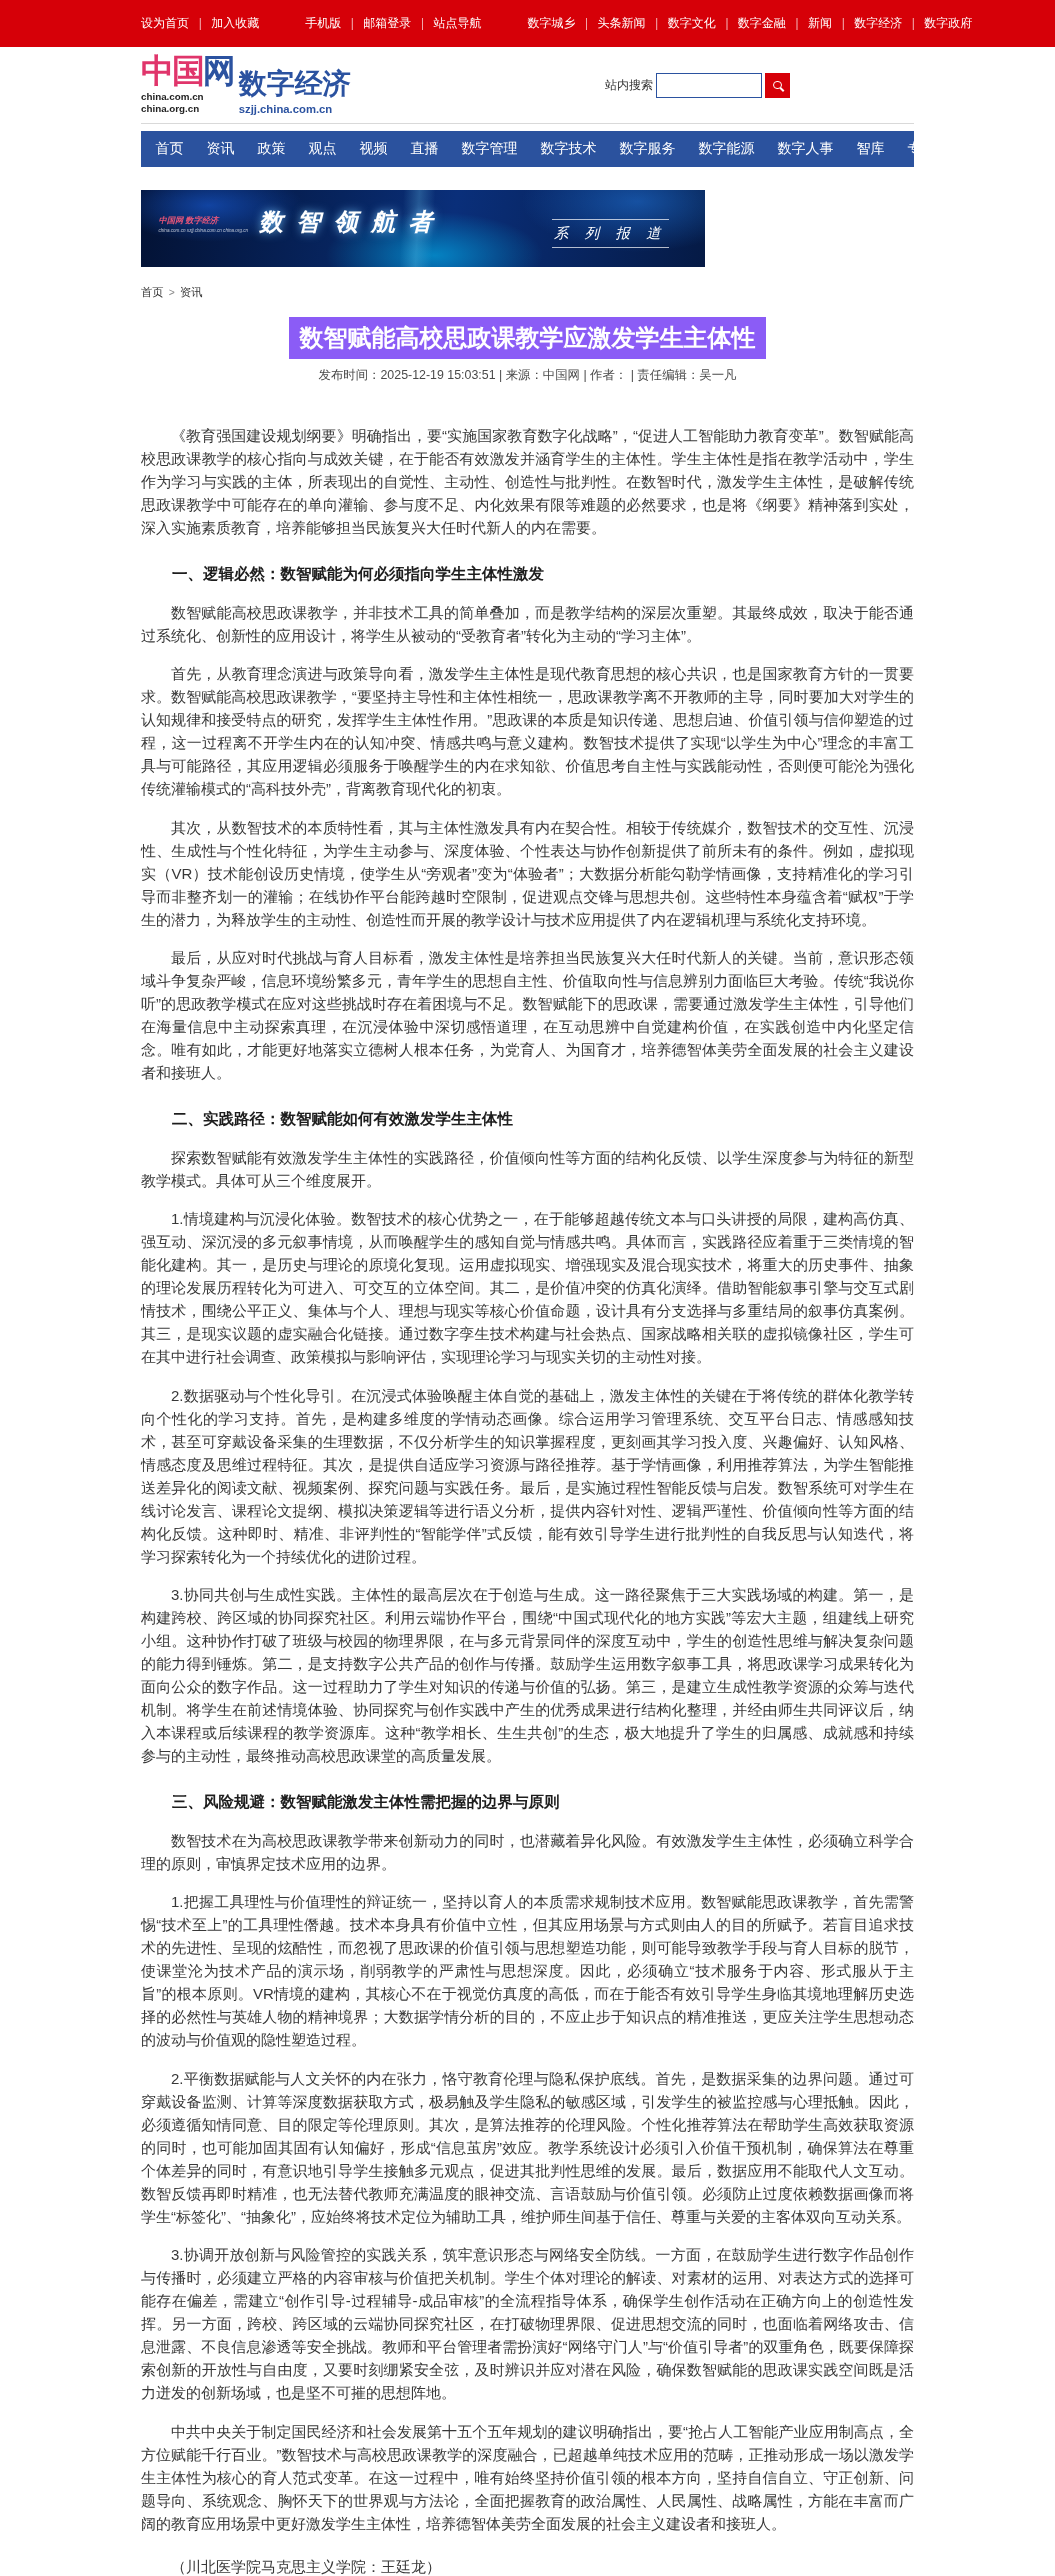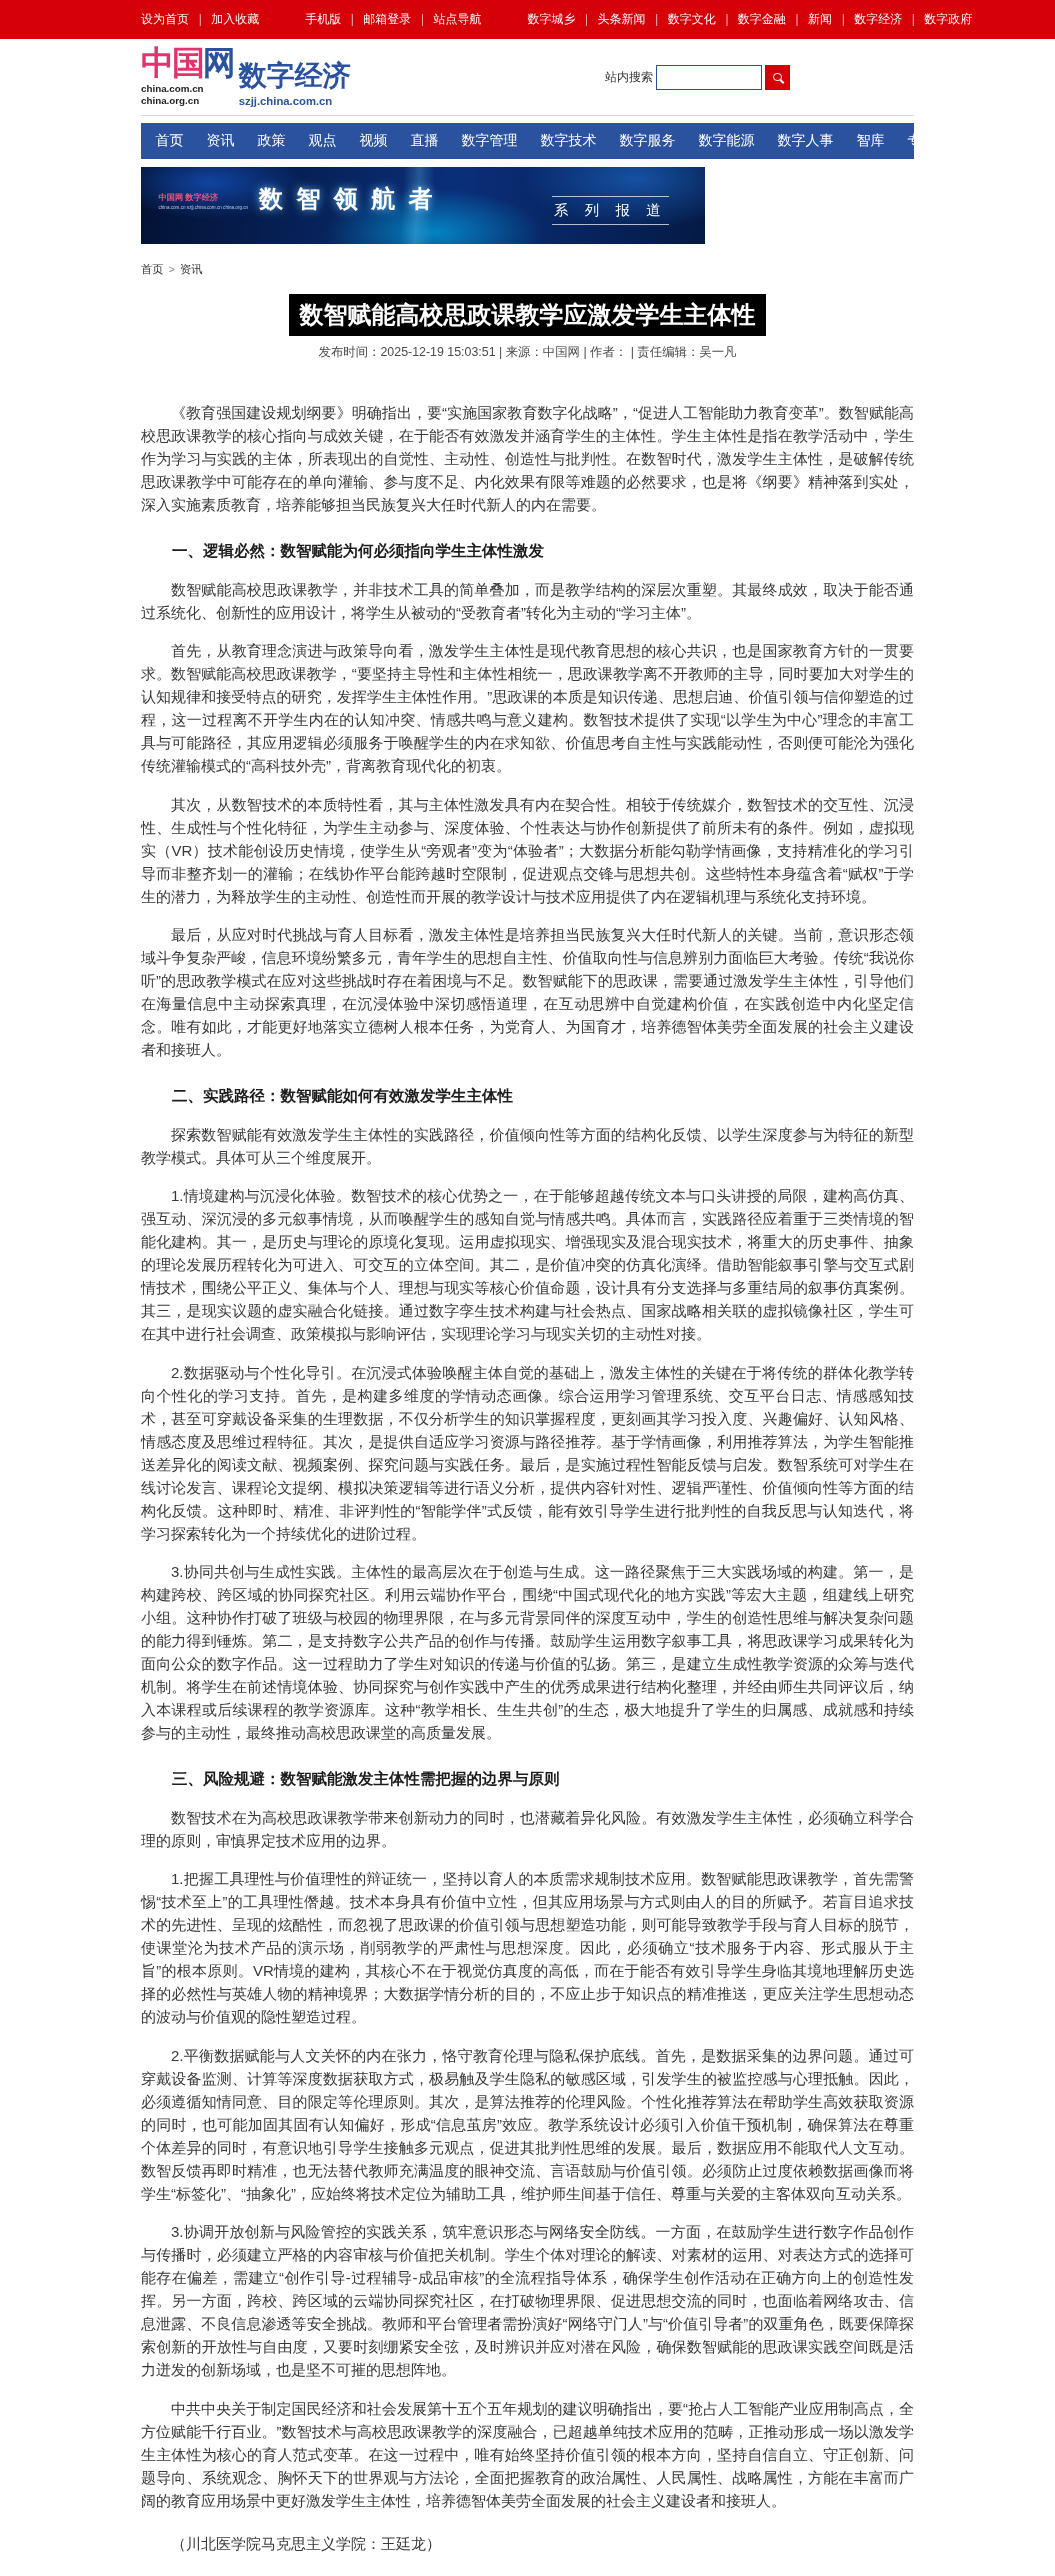--- a/index.html
+++ b/index.html
@@ -5,21 +5,21 @@
   * { box-sizing: border-box; margin: 0; padding: 0; }
   html,body { background:#fff; }
   body {
     width: 1055px; min-height: 2772px; margin: 0 auto;
     font-family: "Liberation Sans", "DejaVu Sans", sans-serif;
     color:#333;
   }
   .shell { width: 773px; margin: 0 auto; }
 
   
-  .topbar { height: 39px; background: #d60008; }
+  .topbar { height: 47px; background: #d60008; }
   .topbar-inner { width: 773px; margin: 0 auto; height: 100%; display: flex; align-items: center; }
   .tb-group { display: flex; align-items: center; margin-right: 46px; }
   .tb-link { color:#fff; font-size: 12px; text-decoration: none; cursor: pointer; white-space: nowrap; }
   .tb-group .tb-link:not(:last-child)::after { content:"｜"; margin: 0 5.2px; opacity:.85; }
 
   
   .masthead { background:#fff; }
   .masthead-inner { width:773px; margin:0 auto; height:77px; display:flex; align-items:center; justify-content:space-between; border-bottom:0.5px solid #d9d9d9; }
   .logo { display:flex; align-items:flex-end; gap:5px; cursor:pointer; }
   .logo-seal { font-size: 33px; font-weight: bold; color:#e0356b; font-family:"Liberation Serif","DejaVu Serif",serif; line-height:1; letter-spacing:-2.1px; }
@@ -35,42 +35,43 @@
   .search-btn { width:25px; height:25px; background:#d60008; border:none; cursor:pointer; display:flex; align-items:center; justify-content:center; }
   .mag { width:8.8px; height:8.8px; border:1.5px solid #fff; border-radius:50%; position:relative; display:block; }
   .mag::after { content:""; position:absolute; width:2.1px; height:5.2px; background:#fff; transform:rotate(-45deg); right:-2.6px; bottom:-3.6px; }
 
   
   .navbar { width:773px; margin:7.2px auto 0; background:#2b529e; }
   .navbar ul { list-style:none; display:flex; align-items:center; height:36px; padding:0 14.4px; gap:23px; }
   .navbar li { color:#fff; font-size:14px; cursor:pointer; white-space:nowrap; }
 
   
-  .banner { position:relative; width:564px; height:77px; margin-top:8px; overflow:hidden; cursor:pointer;
+  .banner { position:relative; width:564px; height:77px; margin-top:23px; overflow:hidden; cursor:pointer;
     background:
       radial-gradient(ellipse 155px 62px at 52% 85%, rgba(0,200,255,.55), transparent 70%),
       radial-gradient(ellipse 134px 52px at 12% 20%, rgba(30,110,255,.5), transparent 70%),
       radial-gradient(ellipse 165px 72px at 88% 15%, rgba(40,140,255,.45), transparent 70%),
       linear-gradient(100deg, #031234 0%, #07245e 35%, #0a2f7a 55%, #051a45 100%);
+    font-style: italic;
   }
   .banner::before { content:""; position:absolute; left:38%; top:-20.6px; width:124px; height:134px;
     background:linear-gradient(75deg, transparent 40%, rgba(120,220,255,.25) 50%, transparent 60%); transform:skewX(-18deg); }
   .banner-logo { position:absolute; left:17.5px; top:25px; color:#fff; font-size:8.2px; font-weight:bold; opacity:.9; }
   .banner-logo .bl-red { color:#ff5a7a; }
   .banner-logo .bl-dom { display:block; font-size:4.6px; font-weight:normal; opacity:.8; margin-top:2.1px; }
   .banner-title { position:absolute; left:118px; top:16px; color:#fff; font-size:24px; font-weight:bold; letter-spacing:13.4px;
     text-shadow:0 0 9.3px rgba(120,200,255,.9); }
   .banner-sub { position:absolute; right:36px; top:29px; color:#fff; font-size:14.4px; letter-spacing:6.2px;
     border-top:1px solid rgba(255,255,255,.7); border-bottom:1px solid rgba(255,255,255,.7); padding:4.1px 2.1px; }
 
   
   .breadcrumb { margin-top:17.5px; font-size:11.3px; color:#333; display:flex; gap:5.2px; align-items:center; }
   .breadcrumb a { color:#333; text-decoration:none; cursor:pointer; }
   .bc-sep { color:#888; font-size:10.3px; }
-  .article-title { width:fit-content; max-width:618px; margin:17.5px auto 0; background:#000000; color:#fff;
+  .article-title { width:fit-content; max-width:618px; margin:17.5px auto 0; background:#8b5cf6; color:#fff;
     font-size:24px; font-weight:bold; text-align:center; padding:7.2px 10.3px; line-height:1.15; }
   .meta { text-align:center; font-size:12.4px; color:#4a4a4a; margin-top:8.2px; }
 
   
   .article-body { margin-top:40px; }
   .para { font-size:15px; line-height:23px; color:#383838; text-align:justify; text-indent:2em; margin:15.5px 0; }
   .sec-h { font-size:15.5px; line-height:23px; color:#1d1d1d; font-weight:bold; text-indent:2em; margin:23px 0 13.4px; }
   .author-note { font-size:15px; color:#383838; text-indent:2em; margin-top:23px; }
 </style>
 </head>

